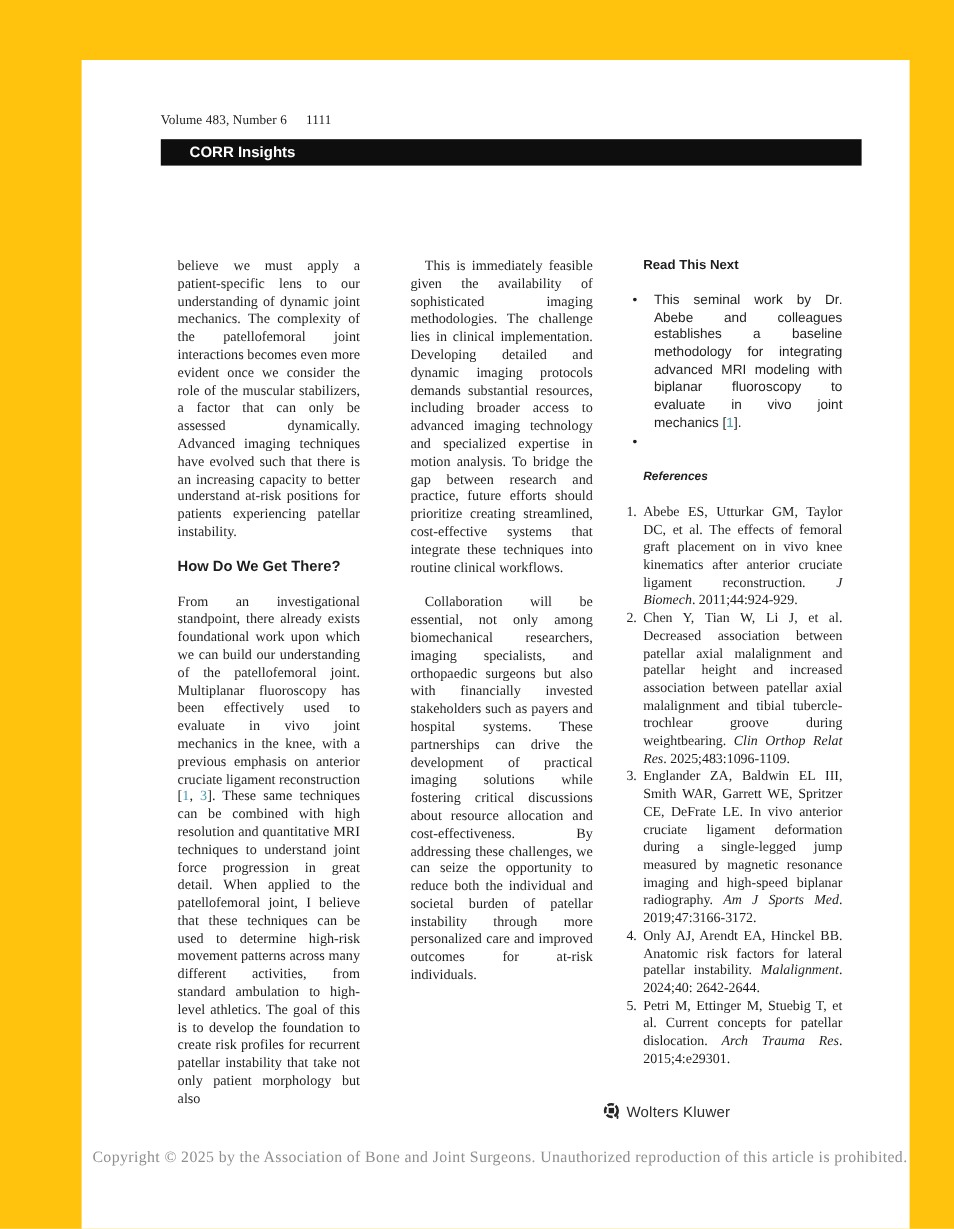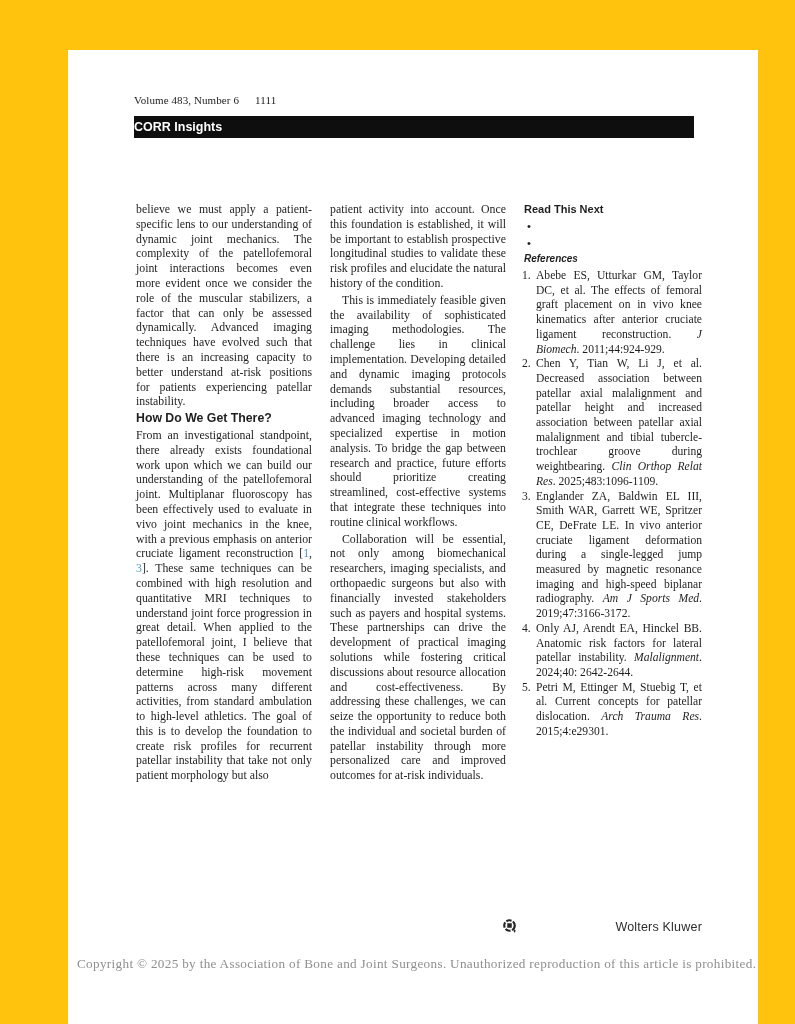--- a/index.html
+++ b/index.html
@@ -12,27 +12,27 @@
     font-size:11px;color:#1c1c1c;letter-spacing:.1px;}
   .rh-left{white-space:nowrap;}
   .rh-title{margin-left:auto;white-space:nowrap;}
   .rh-title i{font-style:italic;}
   .rh-title sup{font-size:7px;vertical-align:super;line-height:0;}
   .rh-page{margin-left:16px;white-space:nowrap;}
 
   
   .banner{position:absolute;left:66px;top:66px;width:560px;height:22px;background:#0e0e0e;
     color:#ffffff;font-family:"Liberation Sans",sans-serif;font-weight:bold;font-size:12.5px;
-    line-height:22px;padding-left:0;}
+    line-height:22px;padding-left:24px;}
 
   
   .columns{position:absolute;left:66px;top:150px;width:568px;display:flex;gap:14px;
     color:#1e1e1e;}
   .col{flex:0 0 180px;width:180px;font-size:11.8px;line-height:14.8px;text-align:justify;}
-  .col p{margin:2px;}
+  .col p{margin:14px;}
   .para-indent{text-indent:12px;}
   .sec-heading{font-family:"Liberation Sans",sans-serif;font-weight:bold;font-size:12.3px;
     margin:22px 0 15px 0;text-align:left;}
   .cite{color:#4A9AB8;text-decoration:none;cursor:pointer;}
 
   
   .rtn-heading{font-family:"Liberation Sans",sans-serif;font-weight:bold;font-size:11px;
     margin:2px 0 17px 0;text-align:left;}
   .rtn-item{display:flex;font-family:"Liberation Sans",sans-serif;font-size:11.3px;
     line-height:14.7px;text-align:justify;margin:0 0 2px 0;}
@@ -42,21 +42,21 @@
   
   .ref-heading{font-family:"Liberation Sans",sans-serif;font-weight:bold;font-style:italic;
     font-size:10px;margin:19px 0 6px 0;text-align:left;}
   .ref-item{display:flex;font-size:11.6px;line-height:14.7px;text-align:justify;}
   .ref-num{flex:0 0 14px;}
   .ref-text{flex:1;}
   .ref-text i{font-style:italic;}
 
   
   .wk-logo{position:absolute;top:868px;left:434px;width:200px;display:flex;align-items:center;
-    justify-content:space-between;font-family:"Liberation Sans",sans-serif;font-size:12.5px;
+    justify-content:flex-start;font-family:"Liberation Sans",sans-serif;font-size:12.5px;
     color:#2d2d2d;letter-spacing:.2px;}
   .wk-mark{margin-right:5px;display:inline-block;}
   .copyright{position:absolute;left:9px;top:906px;width:678px;white-space:nowrap;
     font-size:13.2px;color:#8f8f8f;letter-spacing:.32px;}
 </style>
 </head>
 <body>
 
 <div class="canvas">
   <div class="page">
@@ -72,30 +72,30 @@
 
     <div class="columns">
 
       <div class="col">
         <p>believe we must apply a patient-specific lens to our understanding of dynamic joint mechanics. The complexity of the patellofemoral joint interactions becomes even more evident once we consider the role of the muscular stabilizers, a factor that can only be assessed dynamically. Advanced imaging techniques have evolved such that there is an increasing capacity to better understand at-risk positions for patients experiencing patellar instability.</p>
         <p class="sec-heading">How Do We Get There?</p>
         <p><span>From an investigational standpoint, there already exists foundational work upon which we can build our understanding of the patellofemoral joint. Multiplanar fluoroscopy has been effectively used to evaluate in vivo joint mechanics in the knee, with a previous emphasis on anterior cruciate ligament reconstruction [</span><span class="cite">1</span><span>, </span><span class="cite">3</span><span>]. These same techniques can be combined with high resolution and quantitative MRI techniques to understand joint force progression in great detail. When applied to the patellofemoral joint, I believe that these techniques can be used to determine high-risk movement patterns across many different activities, from standard ambulation to high-level athletics. The goal of this is to develop the foundation to create risk profiles for recurrent patellar instability that take not only patient morphology but also</span></p>
       </div>
 
       <div class="col">
-        <p>patient activity into account. Once this foundation is established, it will be important to establish prospective longitudinal studies to validate these risk profiles and elucidate the natural history of the condition.</p>
         <p class="para-indent">This is immediately feasible given the availability of sophisticated imaging methodologies. The challenge lies in clinical implementation. Developing detailed and dynamic imaging protocols demands substantial resources, including broader access to advanced imaging technology and specialized expertise in motion analysis. To bridge the gap between research and practice, future efforts should prioritize creating streamlined, cost-effective systems that integrate these techniques into routine clinical workflows.</p>
         <p class="para-indent">Collaboration will be essential, not only among biomechanical researchers, imaging specialists, and orthopaedic surgeons but also with financially invested stakeholders such as payers and hospital systems. These partnerships can drive the development of practical imaging solutions while fostering critical discussions about resource allocation and cost-effectiveness. By addressing these challenges, we can seize the opportunity to reduce both the individual and societal burden of patellar instability through more personalized care and improved outcomes for at-risk individuals.</p>
       </div>
 
       <div class="col">
         <p class="rtn-heading">Read This Next</p>
 
         <div class="rtn-item">
           <span class="rtn-bullet">•</span>
+          <span class="rtn-text"><span>This seminal work by Dr. Abebe and colleagues establishes a baseline methodology for integrating advanced MRI modeling with biplanar fluoroscopy to evaluate in vivo joint mechanics [</span><span class="cite">1</span><span>].</span></span>
         </div>
         <div class="rtn-item">
           <span class="rtn-bullet">•</span>
         </div>
 
         <p class="ref-heading">References</p>
 
         <div class="ref-item">
           <span class="ref-num">1.</span>
           <span class="ref-text"><span>Abebe ES, Utturkar GM, Taylor DC, et al. The effects of femoral graft placement on in vivo knee kinematics after anterior cruciate ligament reconstruction. </span><i>J Biomech</i><span>. 2011;44:924-929.</span></span>

